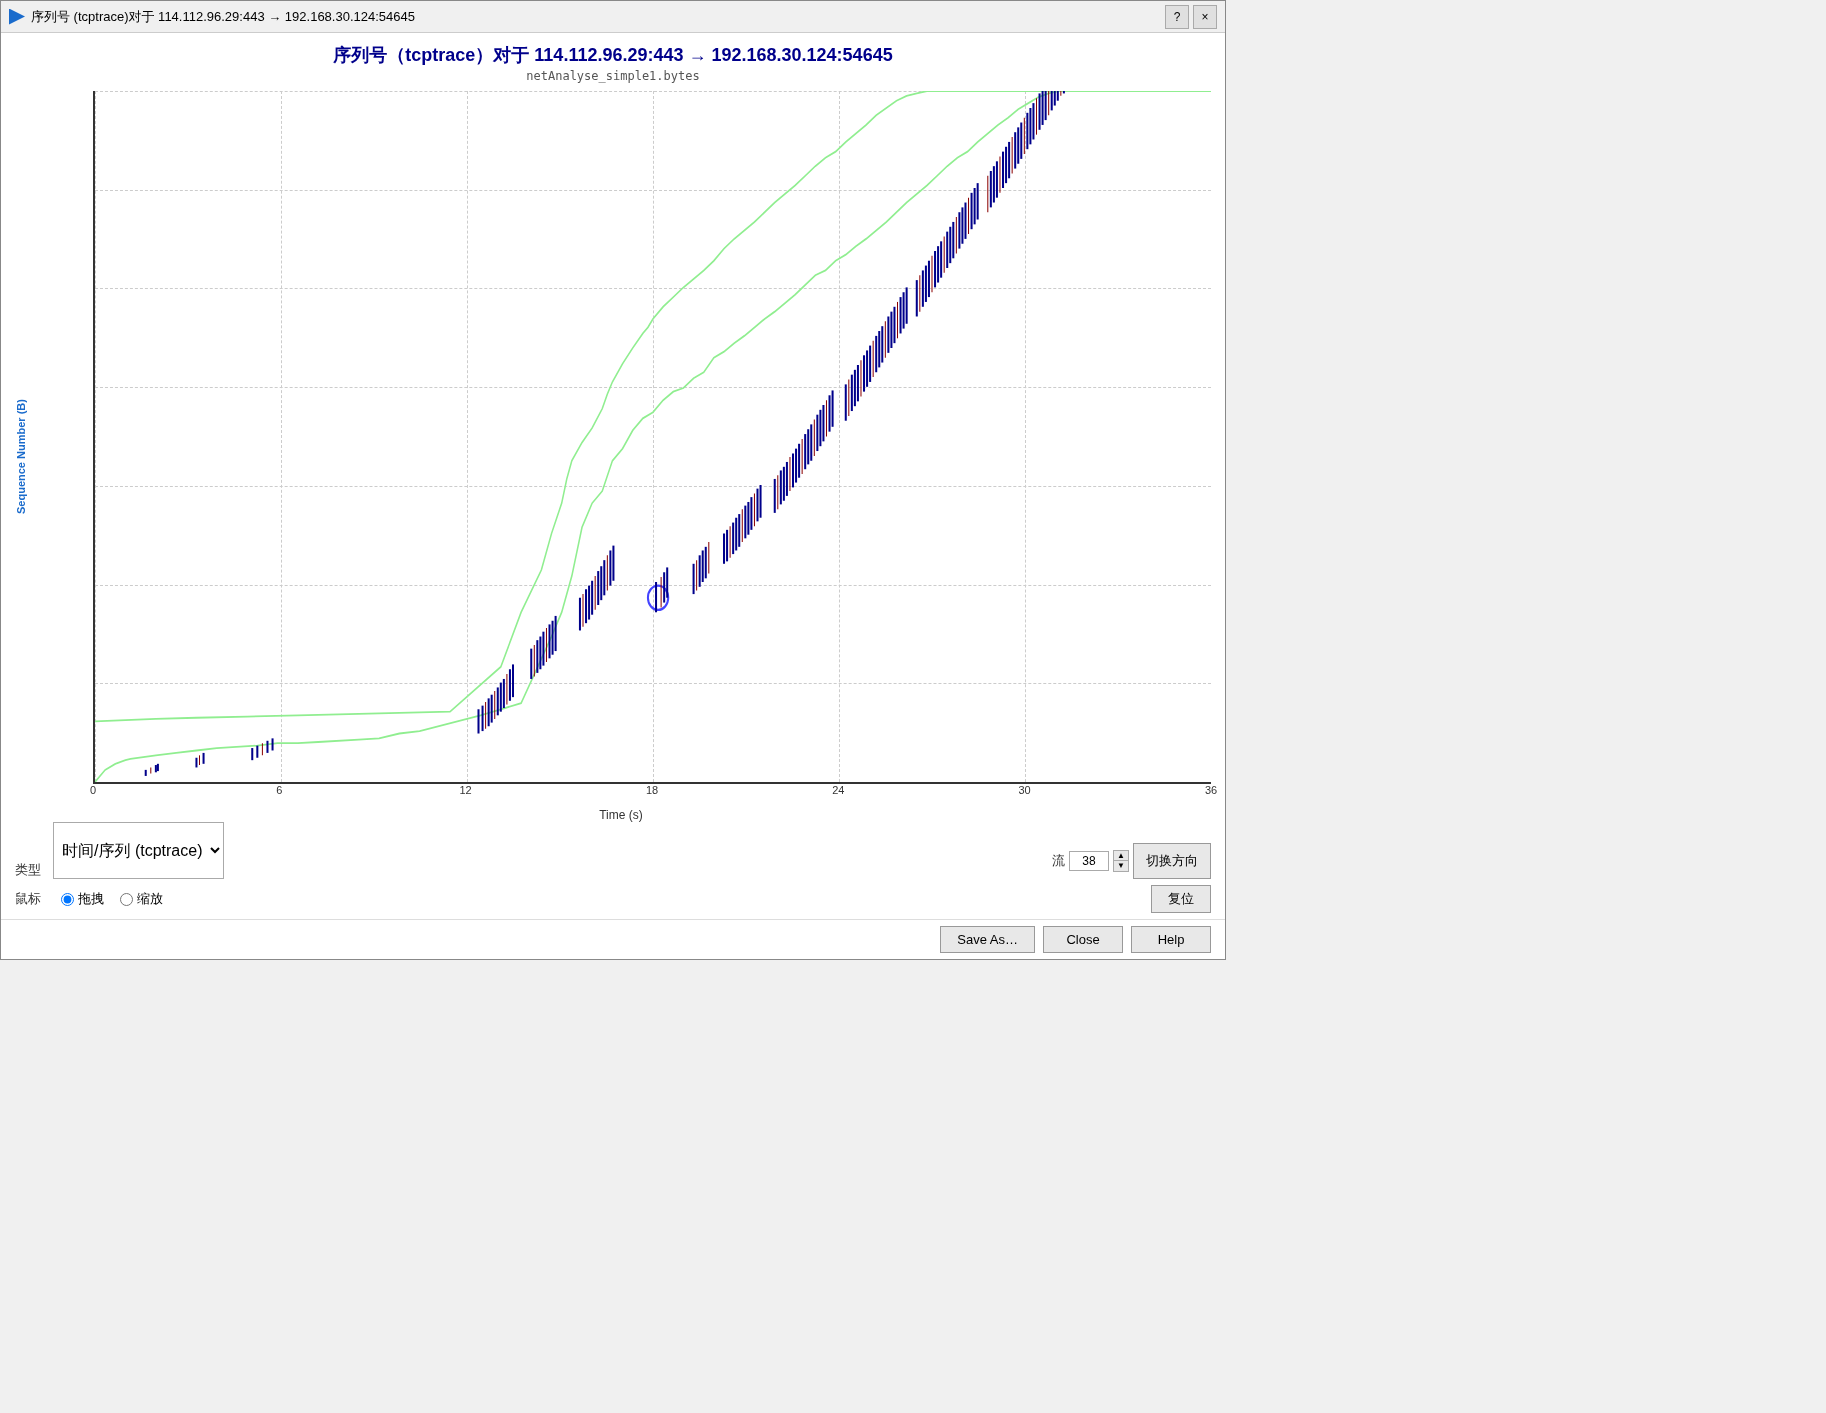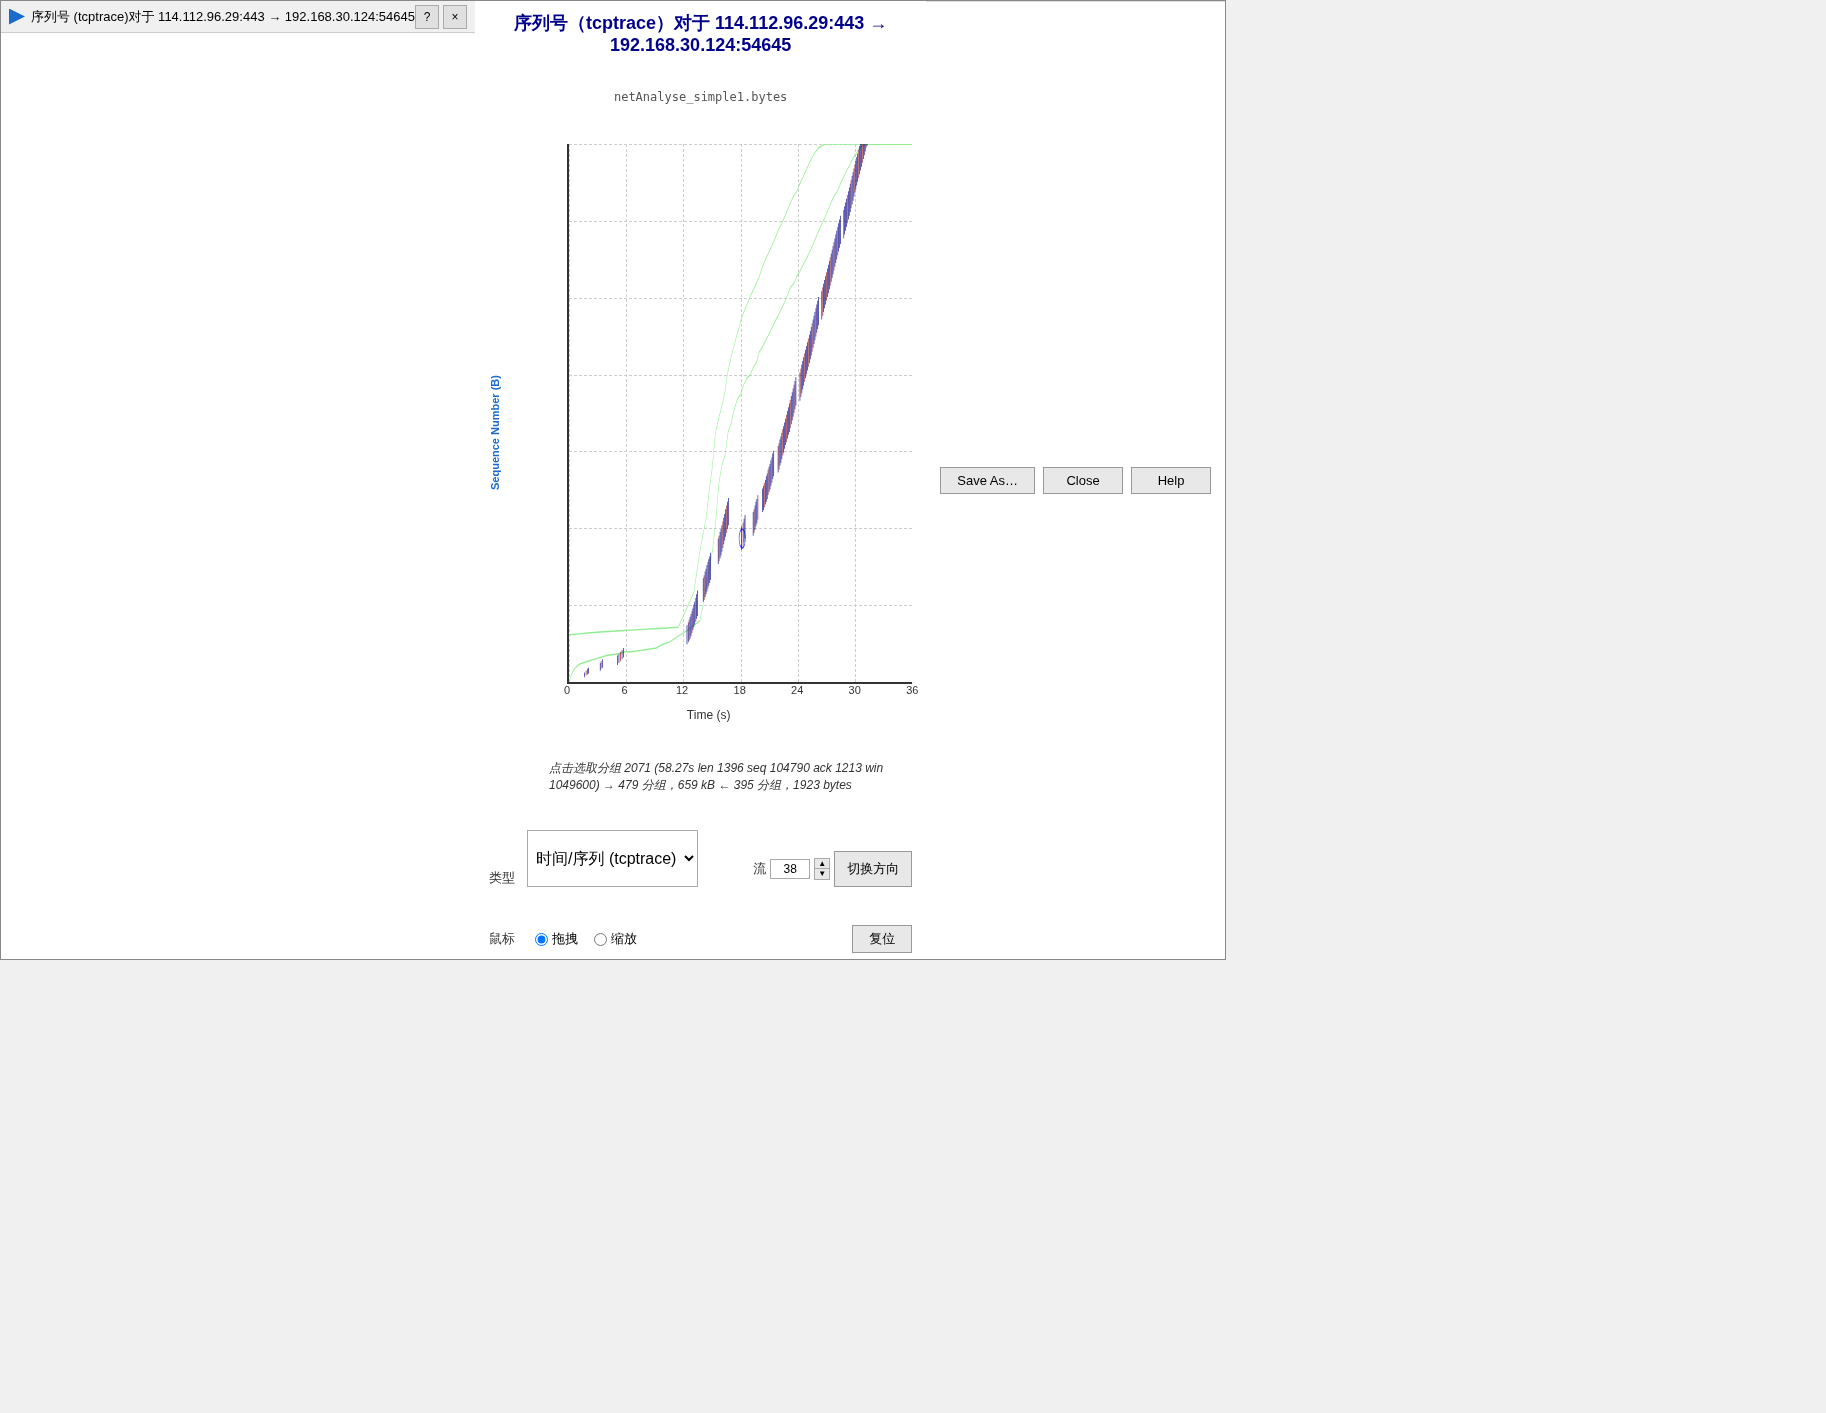--- a/index.html
+++ b/index.html
@@ -9,21 +9,21 @@
       width: 1226px;
       height: 960px;
       overflow: hidden;
     }
     .window {
       width: 1226px;
       height: 960px;
       background: #ffffff;
       border: 1px solid #888;
       display: flex;
-      flex-direction: row;
+      flex-direction: column;
     }
     .title-bar {
       background: #f0f0f0;
       border-bottom: 1px solid #ccc;
       display: flex;
       align-items: center;
       padding: 4px 8px;
       height: 32px;
     }
     .title-bar-icon {
@@ -53,21 +53,20 @@
       align-items: center;
       justify-content: center;
       font-size: 12px;
     }
     .main-content {
       flex: 1;
       display: flex;
       flex-direction: column;
       padding: 10px 14px 6px 14px;
       overflow: hidden;
-      gap: 32px;
     }
     .chart-title {
       text-align: center;
       font-size: 18px;
       font-weight: bold;
       color: #00008b;
       margin-bottom: 2px;
     }
     .chart-subtitle {
       text-align: center;
@@ -543,21 +542,20 @@
           <span class="x-label" style="left:33.33%">12</span>
           <span class="x-label" style="left:50%">18</span>
           <span class="x-label" style="left:66.66%">24</span>
           <span class="x-label" style="left:83.33%">30</span>
           <span class="x-label" style="left:100%">36</span>
         </div>
         <div class="x-axis-title">Time (s)</div>
       </div>
     </div>
 
-    <div class="info-bar">点击选取分组 2071 (58.27s len 1396 seq 104790 ack 1213 win 1049600) → 479 分组，659 kB ← 395 分组，1923 bytes</div>
 
     <div class="controls-row1">
       <span class="ctrl-label">类型</span>
       <select class="ctrl-dropdown">
         <option>时间/序列 (tcptrace)</option>
       </select>
 
 
       <div class="flow-ctrl">
         <span class="ctrl-label">流</span>

